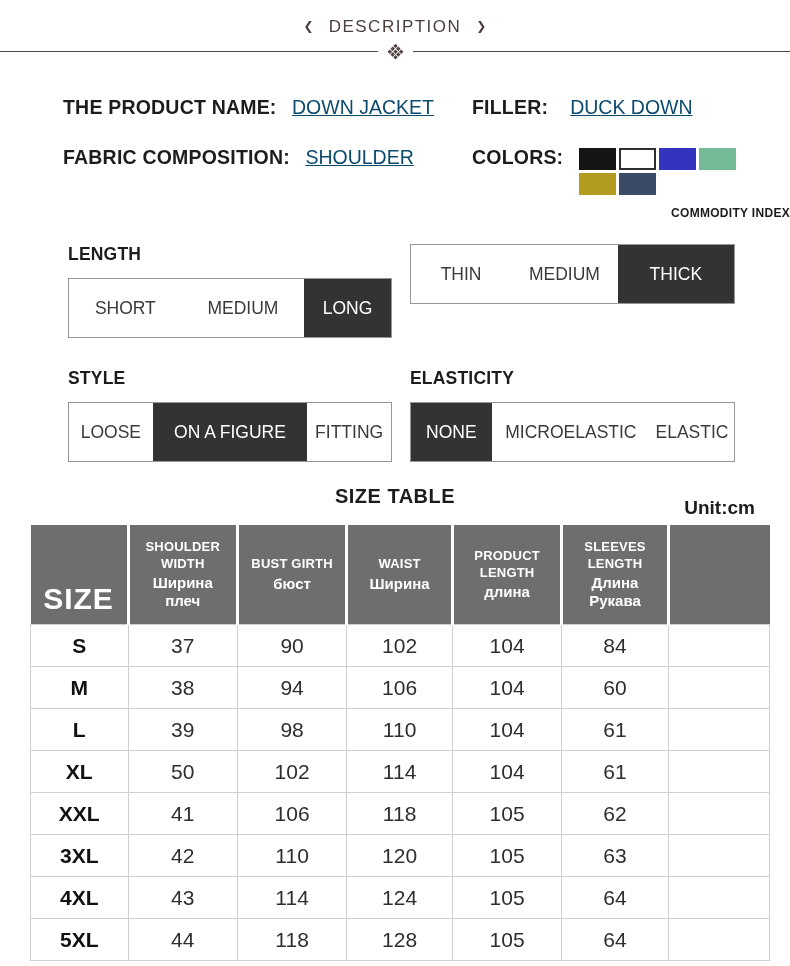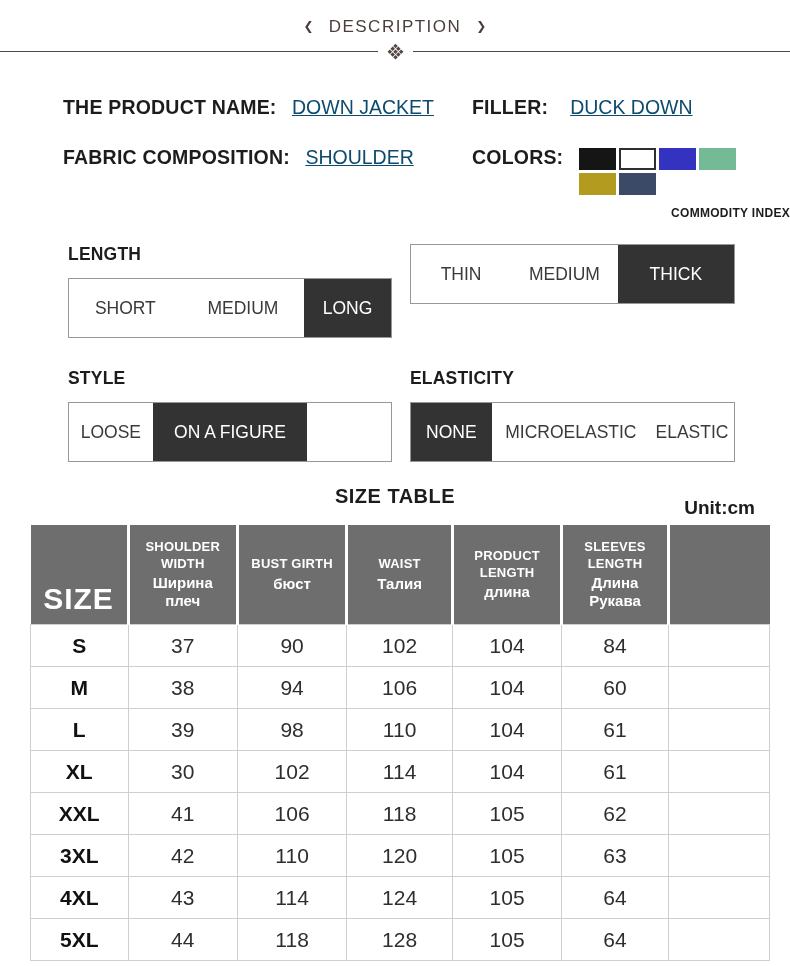--- a/index.html
+++ b/index.html
@@ -125,20 +125,21 @@
       <div class="seg" style="flex:0 0 33%">MEDIUM</div>
       <div class="seg selected" style="flex:1">THICK</div>
     </div>
   </div>
 
   <div class="ci-group">
     <div class="g-label">STYLE</div>
     <div class="bar">
       <div class="seg" style="flex:0 0 26%">LOOSE</div>
       <div class="seg selected" style="flex:0 0 48%">ON A FIGURE</div>
+      <div class="seg" style="flex:1">FITTING</div>
     </div>
   </div>
 
   <div class="ci-group">
     <div class="g-label">ELASTICITY</div>
     <div class="bar">
       <div class="seg selected" style="flex:0 0 25%">NONE</div>
       <div class="seg" style="flex:0 0 49%">MICROELASTIC</div>
       <div class="seg" style="flex:1">ELASTIC</div>
     </div>
@@ -169,21 +170,21 @@
       <th>
         <div class="th-en">SHOULDER WIDTH</div>
         <div class="th-ru">Ширина плеч</div>
       </th>
       <th>
         <div class="th-en">BUST GIRTH</div>
         <div class="th-ru">бюст</div>
       </th>
       <th>
         <div class="th-en">WAIST</div>
-        <div class="th-ru">Талия</div>
+        <div class="th-ru">Ширина</div>
       </th>
       <th>
         <div class="th-en">PRODUCT LENGTH</div>
         <div class="th-ru">длина</div>
       </th>
       <th>
         <div class="th-en">SLEEVES LENGTH</div>
         <div class="th-ru">Длина Рукава</div>
       </th>
       <th>
@@ -214,21 +215,21 @@
         <td class="size-cell">L</td>
         <td>39</td>
         <td>98</td>
         <td>110</td>
         <td>104</td>
         <td>61</td>
         <td></td>
       </tr>
       <tr>
         <td class="size-cell">XL</td>
-        <td>30</td>
+        <td>50</td>
         <td>102</td>
         <td>114</td>
         <td>104</td>
         <td>61</td>
         <td></td>
       </tr>
       <tr>
         <td class="size-cell">XXL</td>
         <td>41</td>
         <td>106</td>

